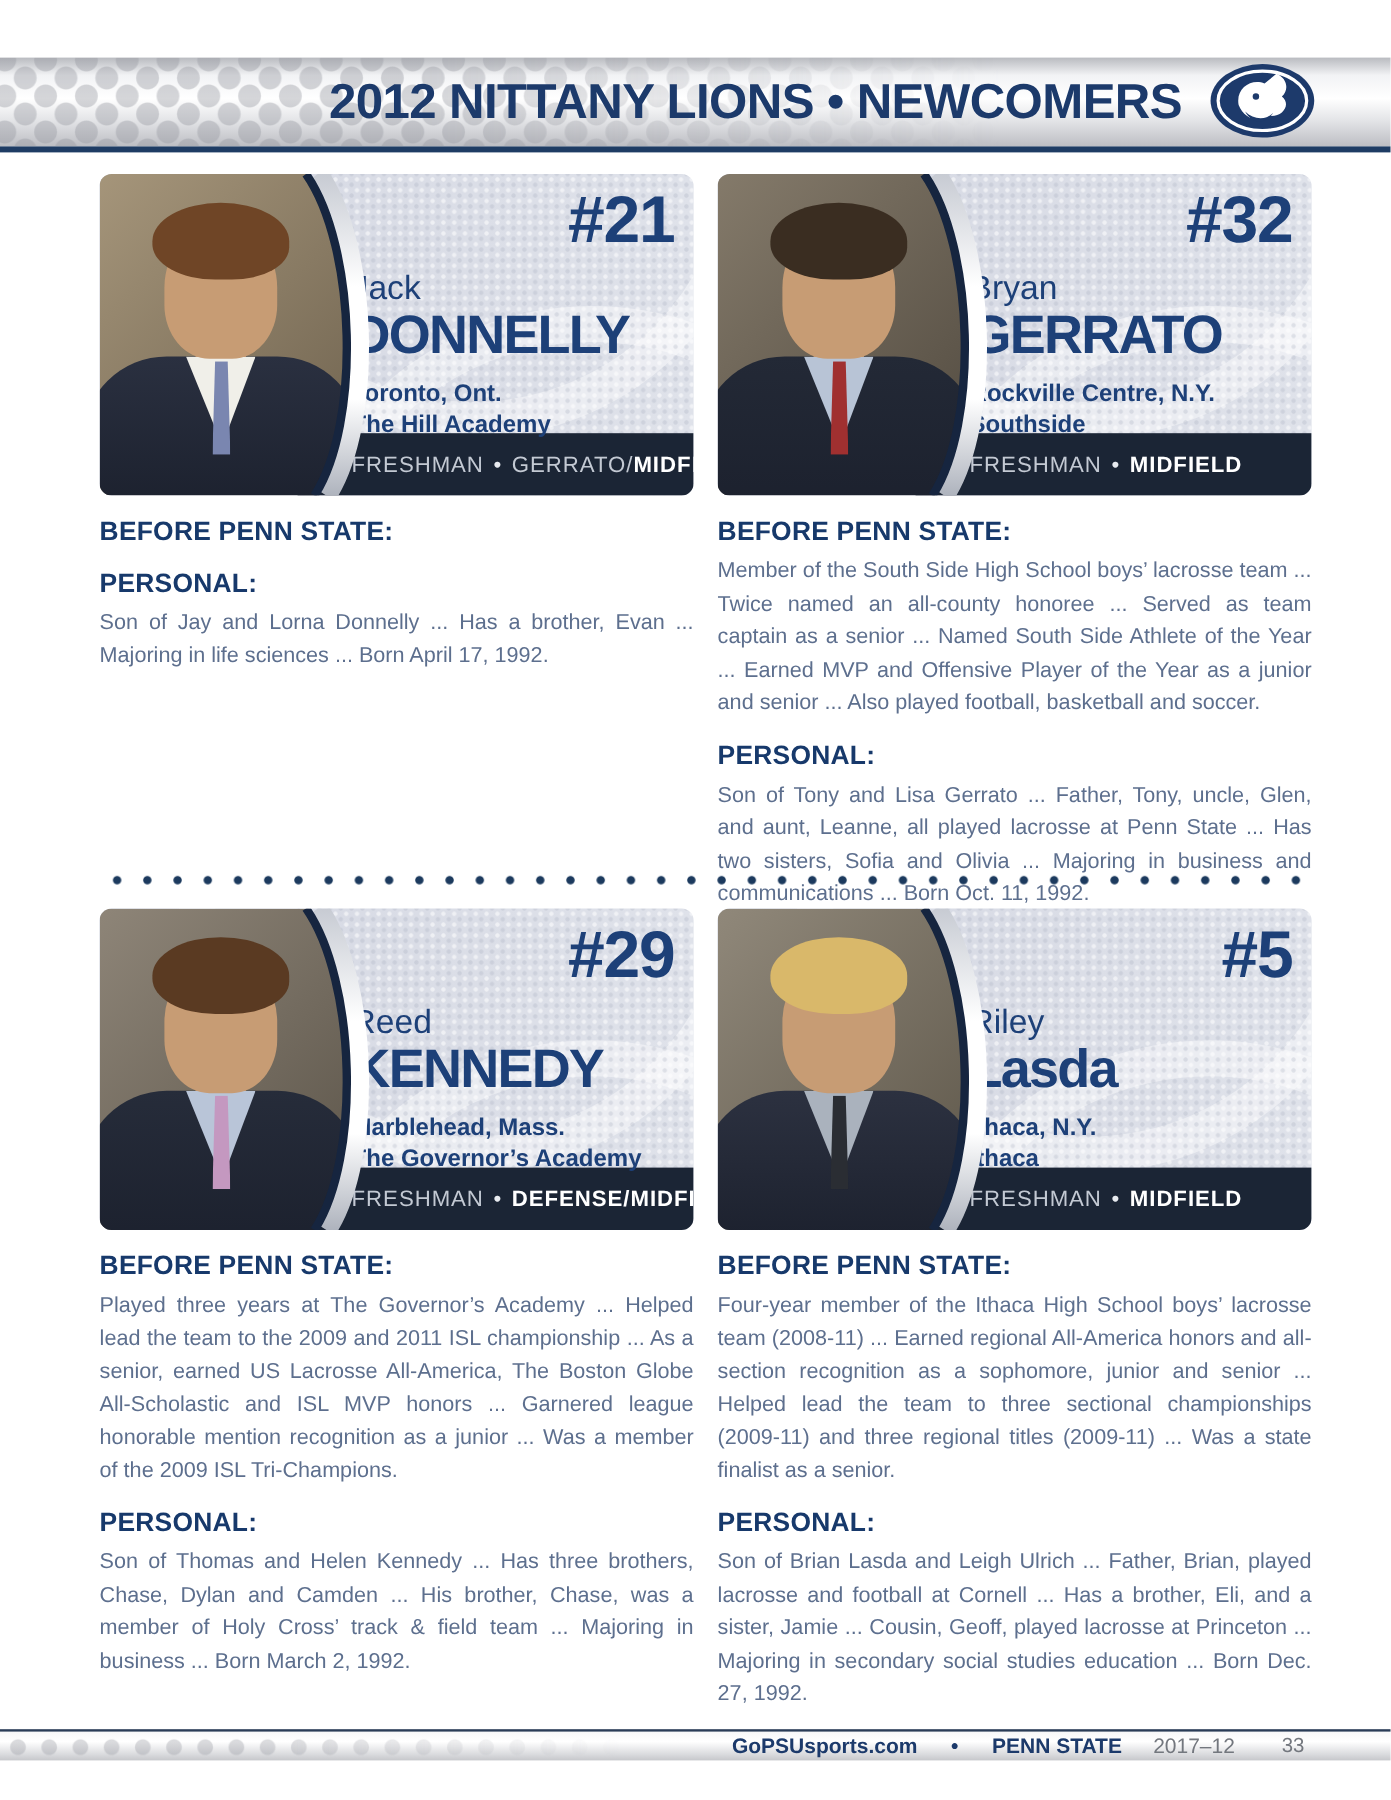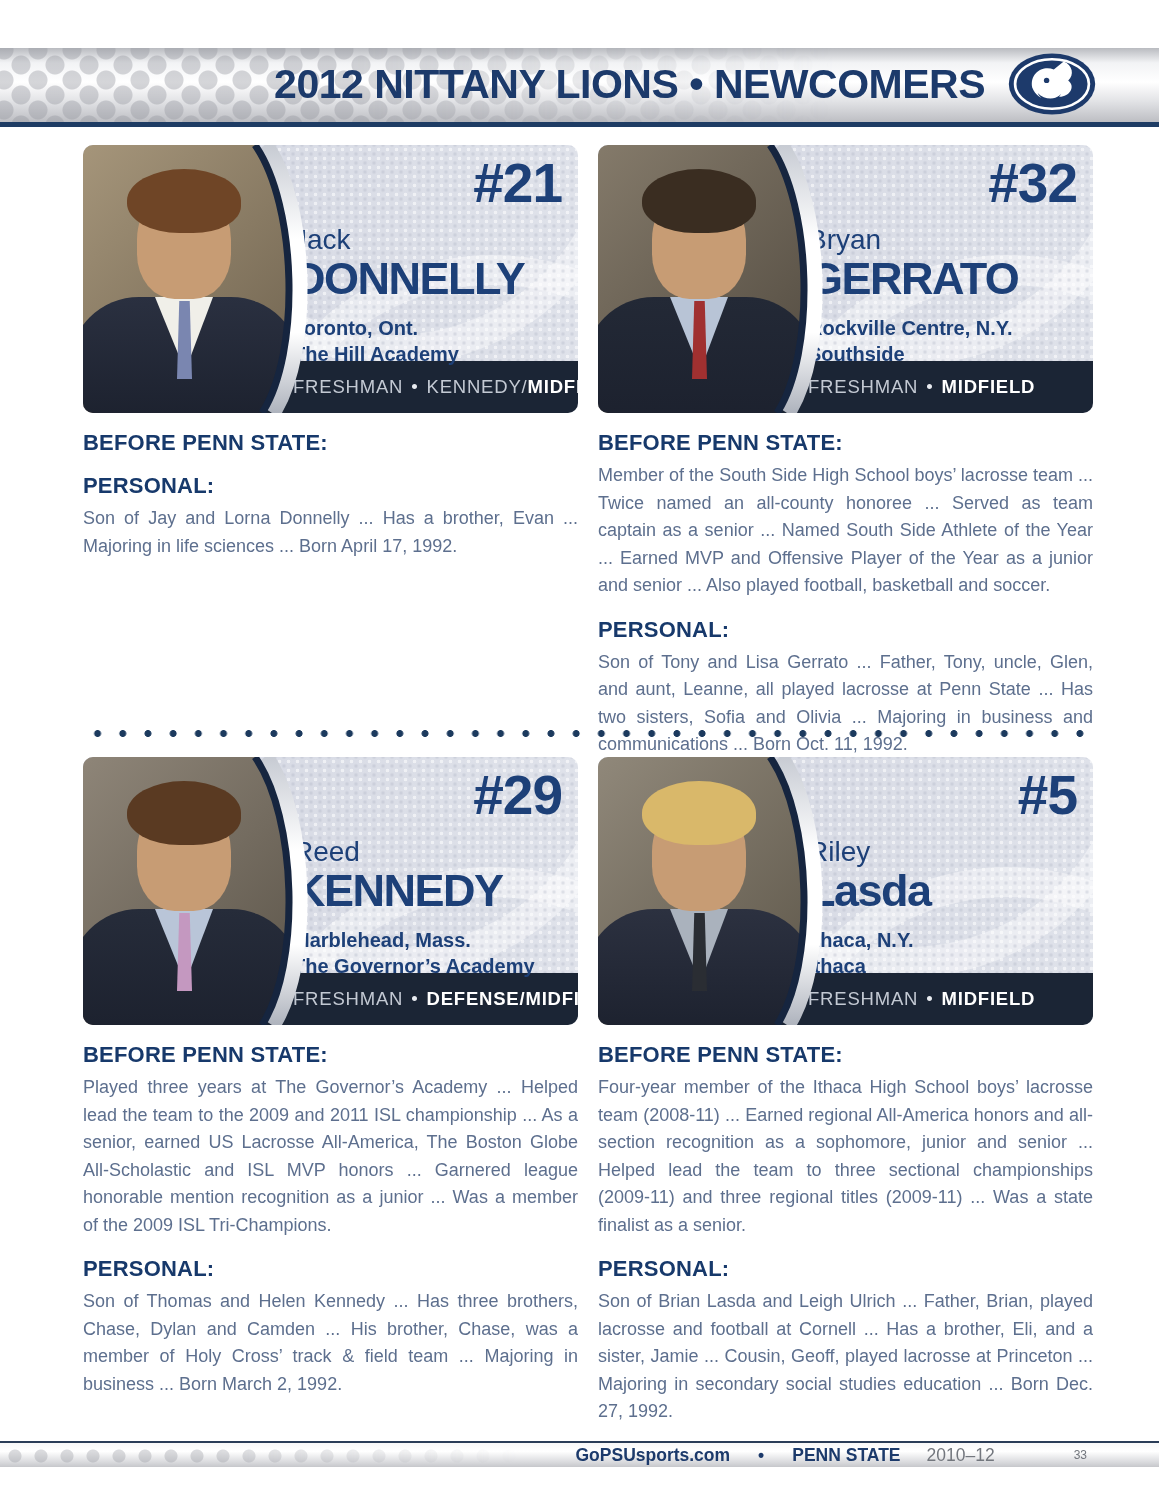--- a/index.html
+++ b/index.html
@@ -84,21 +84,21 @@
   .footer-band::before{content:"";position:absolute;inset:0;
     background-image:radial-gradient(circle,rgba(150,152,160,.35) 6px,transparent 7px);
     background-size:26px 22px;background-position:2px 2px;
     -webkit-mask-image:linear-gradient(90deg,#000 0%,#000 18%,transparent 45%);
     mask-image:linear-gradient(90deg,#000 0%,#000 18%,transparent 45%);}
   .footer-band span{position:relative;}
   .f-site,.f-team{font-size:17.5px;font-weight:bold;color:#1c3a6b;}
   .f-dot{font-size:17.5px;color:#1c3a6b;margin:0 8px;font-weight:bold;}
   .f-team{margin-right:6px;}
   .f-season{font-size:17.5px;color:#73777e;}
-  .f-page{font-size:12px;color:#73777e;margin-left:59px;}
+  .f-page{font-size:17px;color:#73777e;margin-left:19px;}
 </style>
 </head>
 <body>
 
 <div class="page">
 
   <div class="header-band">
     <h1 class="header-title">2012 NITTANY LIONS • NEWCOMERS</h1>
     <svg class="ps-logo" width="90" height="66" viewBox="0 0 100 72">
       <ellipse cx="50" cy="36" rx="48" ry="34" fill="#1d3a6b"></ellipse>
@@ -118,21 +118,21 @@
         <div class="first-name">Jack</div>
         <div class="last-name">DONNELLY</div>
         <div class="home">
           <div>Toronto, Ont.</div>
           <div>The Hill Academy</div>
         </div>
       </div>
       <div class="banner">
         <span class="cls">FRESHMAN</span>
         <span class="dot">•</span>
-        <span class="posr">KENNEDY/</span>
+        <span class="posr">GERRATO/</span>
         <span class="posb">MIDFIELD</span>
       </div>
       <div class="photo" style="--bg1:#a5957a;--bg2:#6b5f4c;--hair:#6f4526;--suit:#2a3040;--shirt:#f0efe9;--tie:#7a86b0">
         <div class="torso"></div>
         <div class="neck"></div>
         <div class="shirt"></div>
         <div class="tie"></div>
         <div class="head"></div>
         <div class="hair"></div>
       </div>
@@ -291,17 +291,17 @@
     <h2 class="section-heading">BEFORE PENN STATE:</h2>
     <p class="section-text">Four-year member of the Ithaca High School boys’ lacrosse team (2008-11) ... Earned regional All-America honors and all-section recognition as a sophomore, junior and senior ... Helped lead the team to three sectional championships (2009-11) and three regional titles (2009-11) ... Was a state finalist as a senior.</p>
     <h2 class="section-heading">PERSONAL:</h2>
     <p class="section-text">Son of Brian Lasda and Leigh Ulrich ... Father, Brian, played lacrosse and football at Cornell ... Has a brother, Eli, and a sister, Jamie ... Cousin, Geoff, played lacrosse at Princeton ... Majoring in secondary social studies education ... Born Dec. 27, 1992.</p>
   </section>
 
   <div class="footer-band">
     <span class="f-site">GoPSUsports.com</span>
     <span class="f-dot">•</span>
     <span class="f-team">PENN STATE</span>
-    <span class="f-season">2010–12</span>
+    <span class="f-season">2017–12</span>
     <span class="f-page">33</span>
   </div>
 
 </div>
 
 </body></html>

